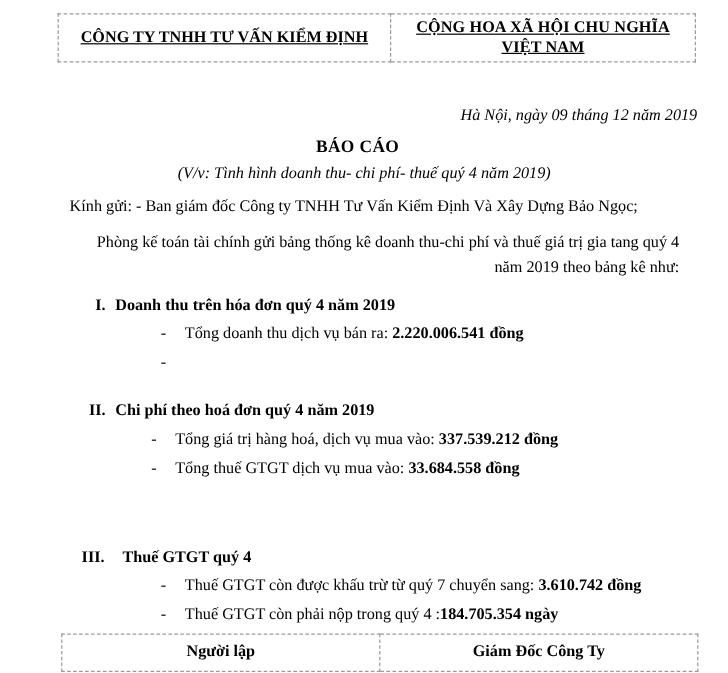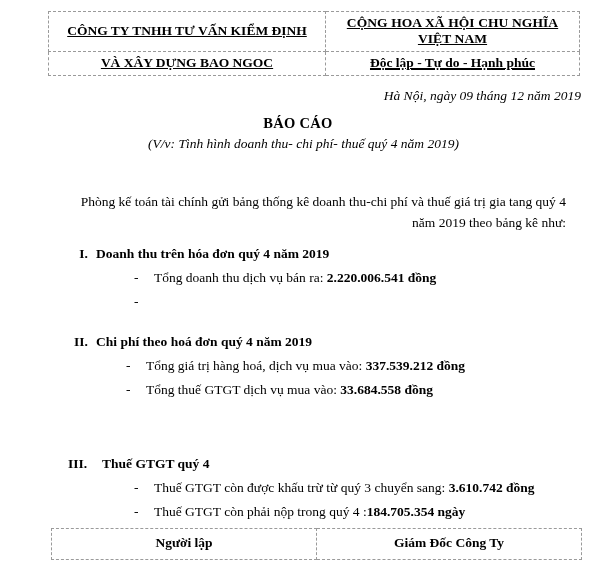--- a/index.html
+++ b/index.html
@@ -176,34 +176,29 @@
 <body>
 
 <div class="page">
 
   <table class="header-table">
     <tbody>
         <tr>
       <td class="col-left">CÔNG TY TNHH TƯ VẤN KIỂM ĐỊNH</td>
       <td class="col-right hdr-right-1">CỘNG HOA XÃ HỘI CHU NGHĨA VIỆT NAM</td>
     </tr>
-    <tr>
-      <td class="col-left">VÀ XÂY DỰNG BAO NGOC</td>
-      <td class="col-right">
-        <span class="hdr-underline">Độc lập - Tự do - Hạnh phúc</span>
-      </td>
-    </tr>
   </tbody>
     </table>
 
   <div class="date-line">Hà Nội, ngày 09 tháng 12 năm 2019</div>
 
   <div class="doc-title">BÁO CÁO</div>
   <div class="doc-subtitle">(V/v: Tình hình doanh thu- chi phí- thuế quý 4 năm 2019)</div>
 
+  <div class="para para-recipient">Kính gửi: - Ban giám đốc Công ty TNHH Tư Vấn Kiểm Định Và Xây Dựng Bảo Ngọc;</div>
   <div class="para para-intro">Phòng kế toán tài chính gửi bảng thống kê doanh thu-chi phí và thuế giá trị gia tang quý 4 năm 2019 theo bảng kê như:</div>
 
   <div class="section sec-1">
     <div class="section-head">
       <span class="section-num">I.</span>
       <span>Doanh thu trên hóa đơn quý 4 năm 2019</span>
     </div>
     <div class="bullet-row">
       <span class="bullet-dash">-</span>
       <span class="bullet-text"><span>Tổng doanh thu dịch vụ bán ra: </span><span class="amount">2.220.006.541 đồng</span></span>
@@ -228,21 +223,21 @@
     </div>
   </div>
 
   <div class="section sec-3">
     <div class="section-head">
       <span class="section-num wide">III.</span>
       <span>Thuế GTGT quý 4</span>
     </div>
     <div class="bullet-row">
       <span class="bullet-dash">-</span>
-      <span class="bullet-text"><span>Thuế GTGT còn được khấu trừ từ quý 3 chuyển sang: </span><span class="amount">3.610.742 đồng</span></span>
+      <span class="bullet-text"><span>Thuế GTGT còn được khấu trừ từ quý 7 chuyển sang: </span><span class="amount">3.610.742 đồng</span></span>
     </div>
     <div class="bullet-row">
       <span class="bullet-dash">-</span>
       <span class="bullet-text"><span>Thuế GTGT còn phải nộp trong quý 4 :</span><span class="amount">184.705.354 ngày</span></span>
     </div>
   </div>
 
   <table class="footer-table">
     <tbody>
         <tr>

